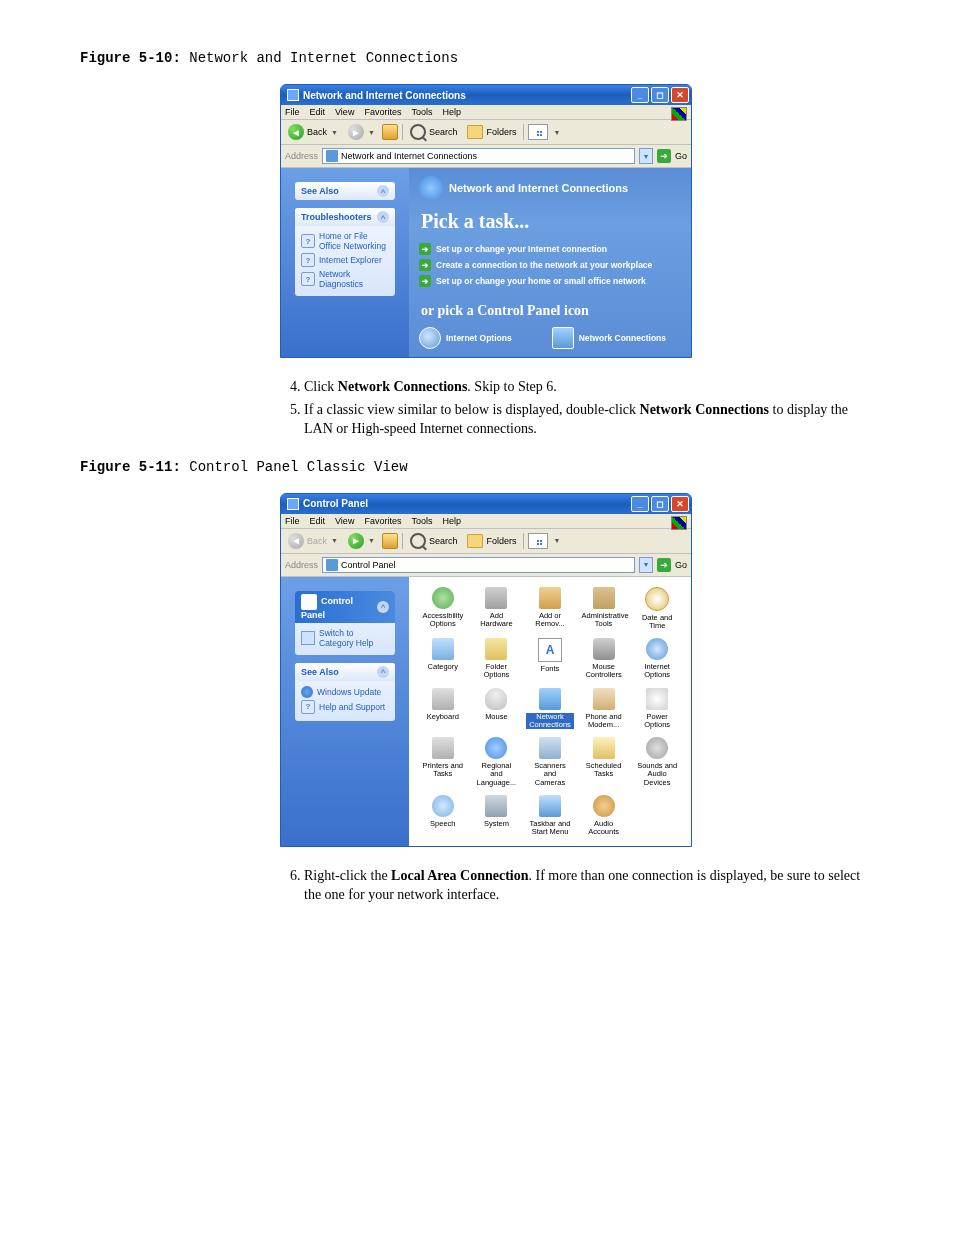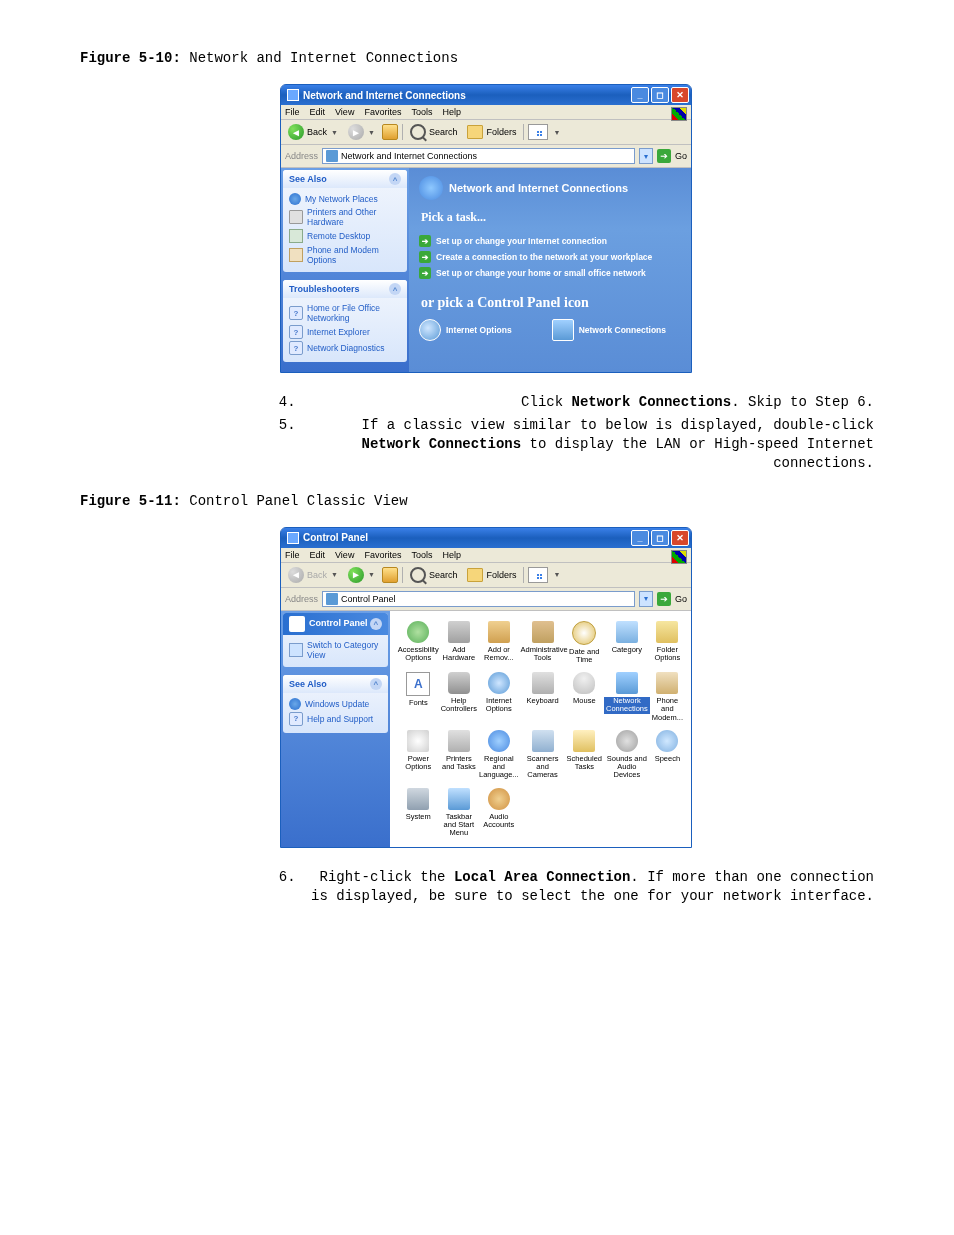--- a/index.html
+++ b/index.html
@@ -115,21 +115,21 @@
   .addr-dd{width:12px;height:14px;background:#cde3ff;border:1px solid #7a9ccc;display:flex;align-items:center;justify-content:center;color:#2a6fd0;font-size:8px;}
   .go-btn{
     width:14px;height:14px;background:#3aa83a;border-radius:2px;
     display:flex;align-items:center;justify-content:center;color:#fff;font-size:9px;
   }
 
   .xp-body { display:flex; min-height:180px; }
   .xp-side {
     width:128px;
     background: linear-gradient(to bottom,#6b9fe6,#3a6fcc);
-    padding:2px;
+    padding:14px;
     box-sizing:border-box;
   }
   .side-panel {
     background: linear-gradient(to bottom,#f2f6fd,#d8e6fb);
     border-radius:3px;
     margin-bottom:8px;
     overflow:hidden;
   }
   .side-head {
     background: linear-gradient(to bottom,#fff,#dce8fb);
@@ -165,21 +165,21 @@
     color:#fff;
   }
   .cat-header{
     display:flex;align-items:center;gap:6px;
     font-size:11px;font-weight:bold;margin-bottom:10px;
   }
   .cat-header .cat-icon{
     width:24px;height:24px;background:radial-gradient(circle,#8ec8ff,#4a8ae0);border-radius:50%;
   }
   .pick-task{
-    font-family: Verdana, Tahoma; font-size:12px;font-weight:bold;color:#fff;
+    font-family: Verdana, Tahoma; font-size:20px;font-weight:bold;color:#fff;
     margin:6px 0 8px 2px;
   }
   .task-link{
     display:flex;align-items:center;gap:5px;
     font-size:8.5px;font-weight:bold;color:#fff;padding:2px 0;
   }
   .task-link .arrow-box{
     width:12px;height:12px;background:#3aa83a;border-radius:2px;
     display:flex;align-items:center;justify-content:center;font-size:8px;
   }
@@ -197,21 +197,21 @@
   .ci-ie{background:radial-gradient(circle at 40% 40%,#cfe6ff,#5a9ad6);border-radius:50%;border:1px solid #fff;}
   .ci-net{background:linear-gradient(#a0d0ff,#5a9ad6);border-radius:2px;border:1px solid #fff;}
 
   
   .xp-body.classic .xp-main{
     background:#fff;color:#000;
     padding:8px 8px;
   }
   .cp-grid{
     display:grid;
-    grid-template-columns: repeat(7, 1fr);
+    grid-template-columns: repeat(5, 1fr);
     gap: 4px 2px;
   }
   .cp-item{
     display:flex;flex-direction:column;align-items:center;
     font-size:7.5px;text-align:center;color:#000;
     padding:2px 0;
   }
   .cp-item.selected .cp-lbl{
     background:#316ac5;color:#fff;padding:0 2px;
   }
@@ -250,23 +250,22 @@
   }
   .side-panel.cp-title .cp-hicon{
     width:16px;height:16px;background:#fff;border-radius:2px;margin-right:4px;
     display:inline-block;vertical-align:middle;
   }
 
   
   .steps {
     margin: 4px 0 20px 200px;
     padding-left: 24px;
-    font-family: Liberation Mono, monospace;
+    font-family: Liberation Serif, serif;
     font-size: 14px;
-    text-align: right;
   }
   .steps li { margin-bottom: 4px; line-height:1.35; }
 
 </style>
 </head>
 <body>
 
 <p class="figure-caption">
   <b>Figure 5-10:</b><span> Network and Internet Connections</span>
 </p>
@@ -324,38 +323,20 @@
     <span class="addr-dd">▾</span>
     <span class="go-btn">➔</span>
     <span>Go</span>
   </div>
   <div class="xp-body">
     <div class="xp-side">
       <div class="side-panel">
         <div class="side-head">
           <span>See Also</span>
           <span class="chev">˄</span>
-        </div>
-        <div class="side-body">
-          <div class="side-link">
-              <span class="li-icon ic-globe"></span>
-              <span>My Network Places</span>
-            </div>
-          <div class="side-link">
-              <span class="li-icon ic-prn"></span>
-              <span>Printers and Other Hardware</span>
-            </div>
-          <div class="side-link">
-              <span class="li-icon ic-rd"></span>
-              <span>Remote Desktop</span>
-            </div>
-          <div class="side-link">
-              <span class="li-icon ic-phone"></span>
-              <span>Phone and Modem Options</span>
-            </div>
         </div>
       </div>
       <div class="side-panel">
         <div class="side-head">
           <span>Troubleshooters</span>
           <span class="chev">˄</span>
         </div>
         <div class="side-body">
           <div class="side-link">
               <span class="li-icon ic-help">?</span>
@@ -475,21 +456,21 @@
   <div class="xp-body classic">
     <div class="xp-side">
       <div class="side-panel cp-title">
         <div class="side-head">
           <span><span class="cp-hicon"></span><span>Control Panel</span></span>
           <span class="chev">˄</span>
         </div>
         <div class="side-body">
           <div class="side-link">
               <span class="li-icon ic-generic"></span>
-              <span>Switch to Category View</span>
+              <span>Switch to Category Help</span>
             </div>
         </div>
       </div>
       <div class="side-panel">
         <div class="side-head">
           <span>See Also</span>
           <span class="chev">˄</span>
         </div>
         <div class="side-body">
           <div class="side-link">
@@ -532,21 +513,21 @@
           <div class="cp-item">
             <div class="big-icon bi-folder"></div>
             <div class="cp-lbl">Folder Options</div>
           </div>
           <div class="cp-item">
             <div class="big-icon bi-font">A</div>
             <div class="cp-lbl">Fonts</div>
           </div>
           <div class="cp-item">
             <div class="big-icon bi-game"></div>
-            <div class="cp-lbl">Help Controllers</div>
+            <div class="cp-lbl">Mouse Controllers</div>
           </div>
           <div class="cp-item">
             <div class="big-icon bi-ie"></div>
             <div class="cp-lbl">Internet Options</div>
           </div>
           <div class="cp-item">
             <div class="big-icon bi-kb"></div>
             <div class="cp-lbl">Keyboard</div>
           </div>
           <div class="cp-item">

